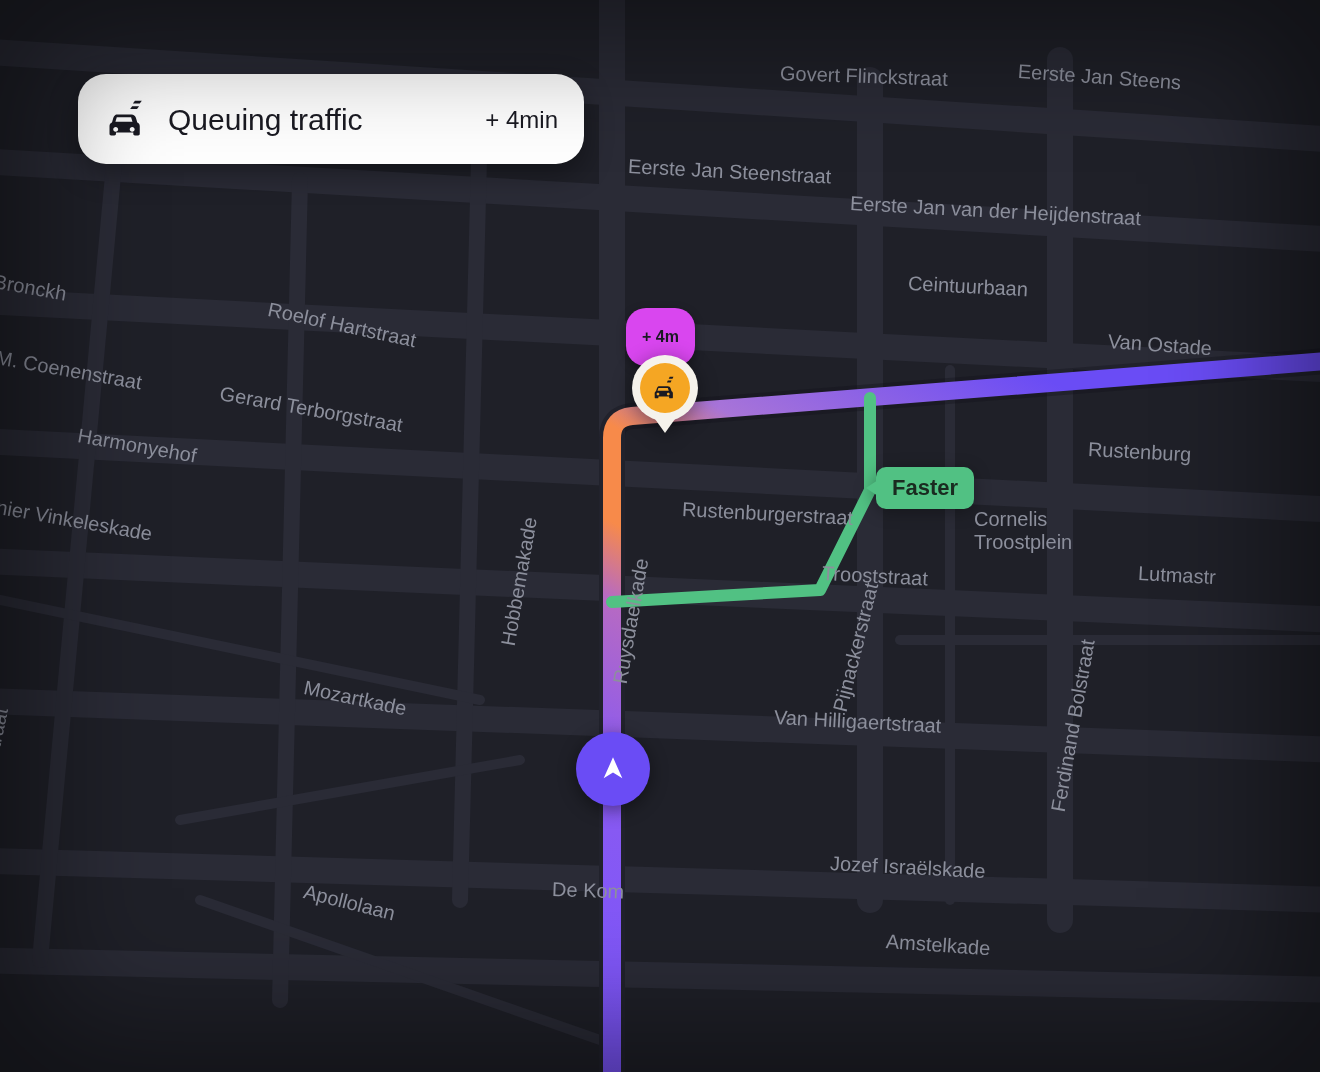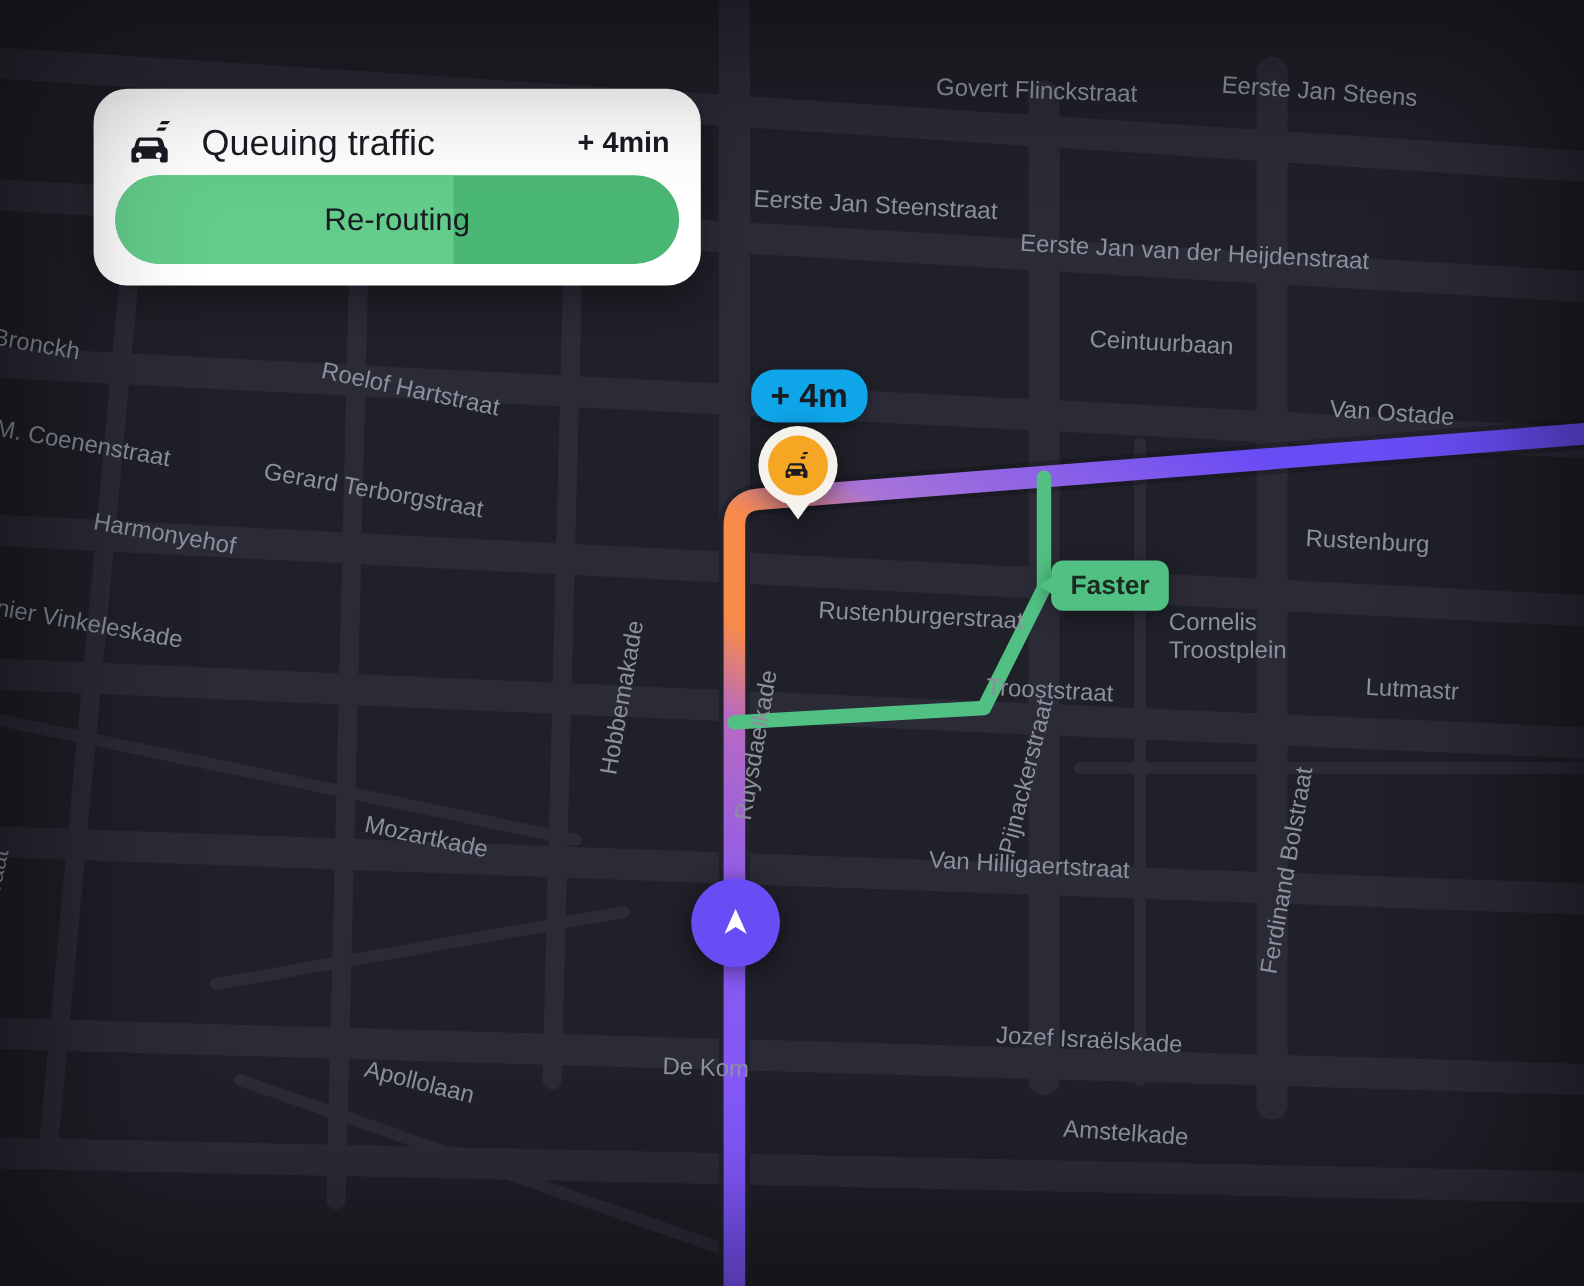--- a/index.html
+++ b/index.html
@@ -78,23 +78,23 @@
     border-top:14px solid #f5f2eb;
   }
   .pin-inner{
     width:50px;height:50px;border-radius:50%;
     background:#f5a623;
     display:flex;align-items:center;justify-content:center;
   }
   .pin-inner svg{ width:30px;height:30px; }
   .pin-bubble{
     position:absolute;
-    background:#0ea5e9; color:#1a1a22;
-    font-size:28px; font-weight:600;
-    padding:6px 16px; border-radius:20px;
+    background:#d946ef; color:#1a1a22;
+    font-size:16px; font-weight:600;
+    padding:20px 16px; border-radius:20px;
     box-shadow:0 3px 10px rgba(0,0,0,.35);
   }
   
   .faster-tag{
     position:absolute;
     background:#51c183; color:#1a2b20;
     font-size:22px; font-weight:600;
     padding:8px 16px; border-radius:10px;
     filter: drop-shadow(0 3px 8px rgba(0,0,0,.3));
   }
@@ -107,21 +107,21 @@
   
   .alert-card{
     position:absolute; left:78px; top:74px;
     width:506px;
     background:#ffffff; border-radius:28px;
     box-shadow:0 10px 28px rgba(0,0,0,.35);
     padding:24px 18px 18px;
   }
   .alert-head{ display:flex; align-items:center; gap:20px; padding:0 8px 4px; }
   .alert-head .title{ font-size:30px; font-weight:500; color:#1a1a22; flex:1; }
-  .alert-head .delay{ font-size:24px; font-weight:700; color:#1a1a22; }
+  .alert-head .delay{ font-size:24px; font-weight:400; color:#1a1a22; }
   .reroute-btn{
     position:relative; width:100%; height:74px;
     border:none; border-radius:37px;
     background:#4bb775; overflow:hidden; cursor:pointer;
     font-size:26px; font-weight:500; color:#1a1a22;
   }
   .reroute-btn .fill{
     position:absolute; left:0; top:0; bottom:0; width:60%;
     background:#63cc8a;
   }
@@ -236,19 +236,15 @@
 </div>
 
 <div class="alert-card">
   <div class="alert-head">
     <svg width="44" height="44" viewBox="0 0 32 32">
       <path fill="#1a1a22" d="M26 4h-5l1.5-2h5zM24 8h-5l1.5-2h5zM9 12h11c1.5 0 2.8 1 3.2 2.4l1 3.4c1 .4 1.8 1.3 1.8 2.5V26c0 .7-.5 1.2-1.2 1.2h-2.3c-.7 0-1.2-.5-1.2-1.2v-1H8.7v1c0 .7-.5 1.2-1.2 1.2H5.2C4.5 27.2 4 26.7 4 26v-5.7c0-1.2.8-2.1 1.8-2.5l1-3.4C7.2 13 8.5 12 9 12zm.3 2l-1 3.3h12.4l-1-3.3H9.3zM8.5 21c-1 0-1.8.8-1.8 1.8s.8 1.8 1.8 1.8 1.8-.8 1.8-1.8S9.5 21 8.5 21zm12 0c-1 0-1.8.8-1.8 1.8s.8 1.8 1.8 1.8 1.8-.8 1.8-1.8-.8-1.8-1.8-1.8z"></path>
     </svg>
     <div class="title">Queuing traffic</div>
     <div class="delay">+ 4min</div>
   </div>
-  <button class="reroute-btn">
-    <div class="fill" id="rerouteFill" style="width: 60%;"></div>
-    <span>Re-routing</span>
-  </button>
 </div>
 
 <div class="vignette"></div>
 
 </body></html>

